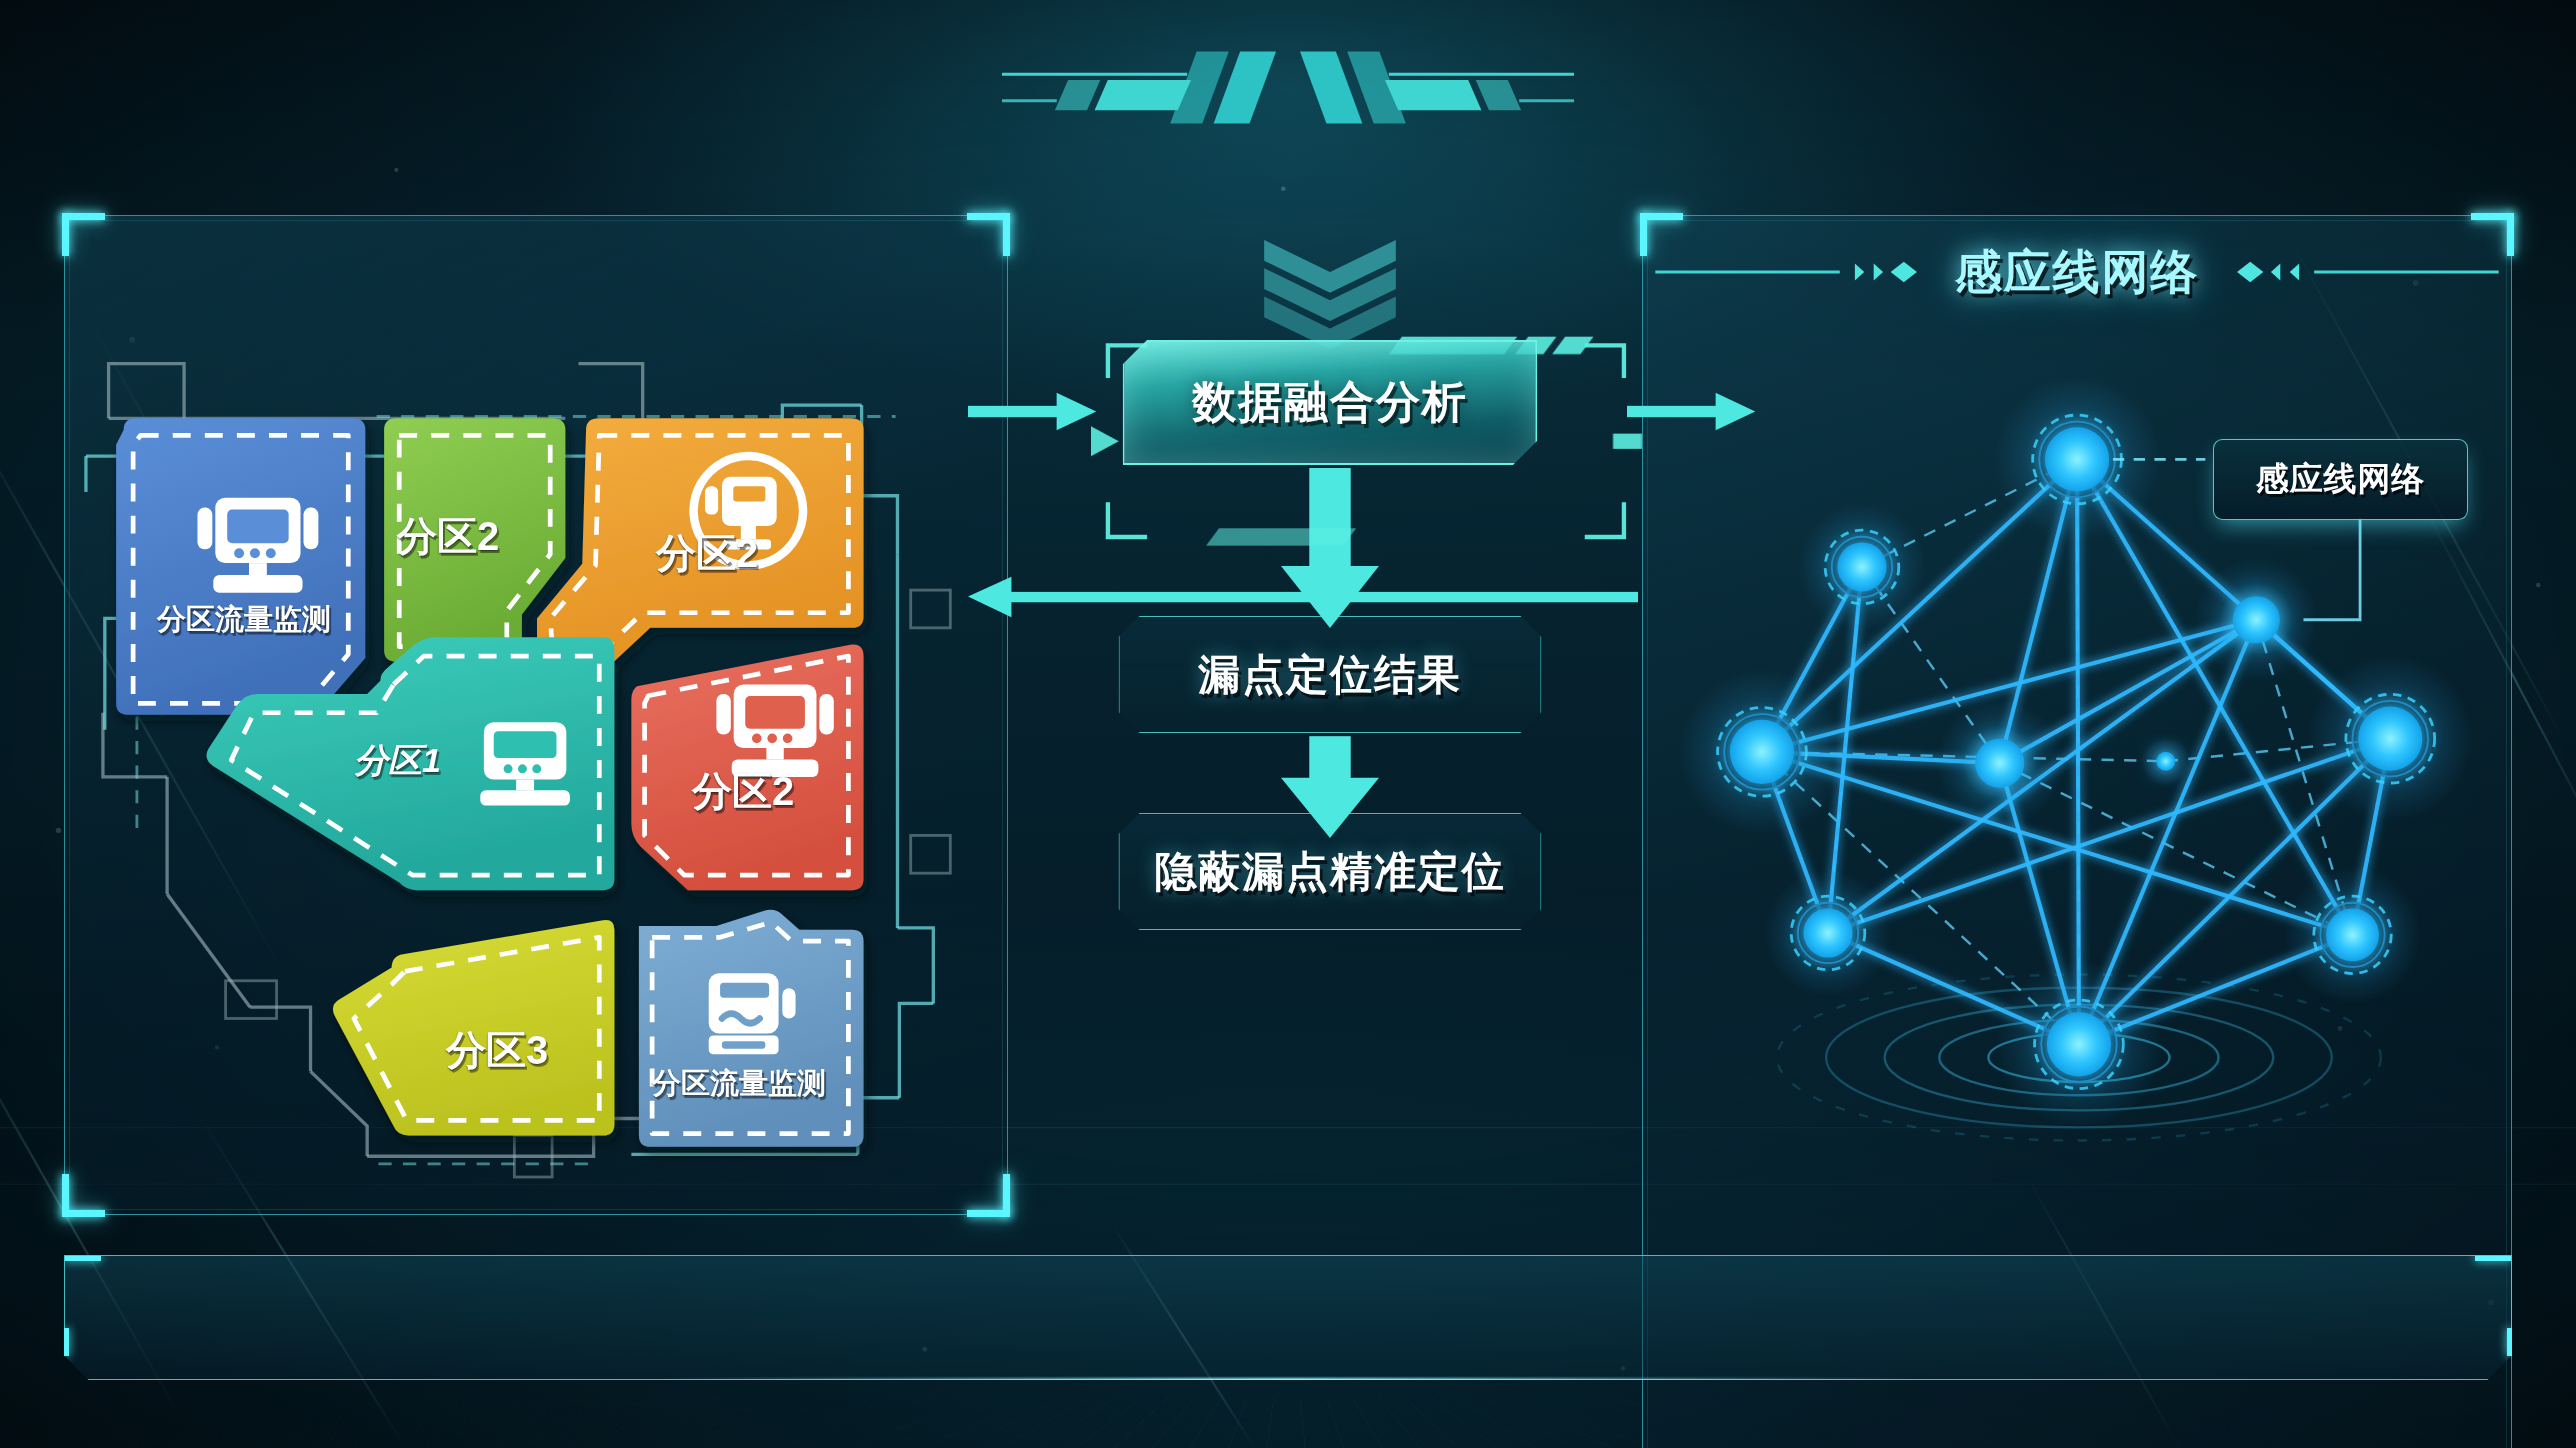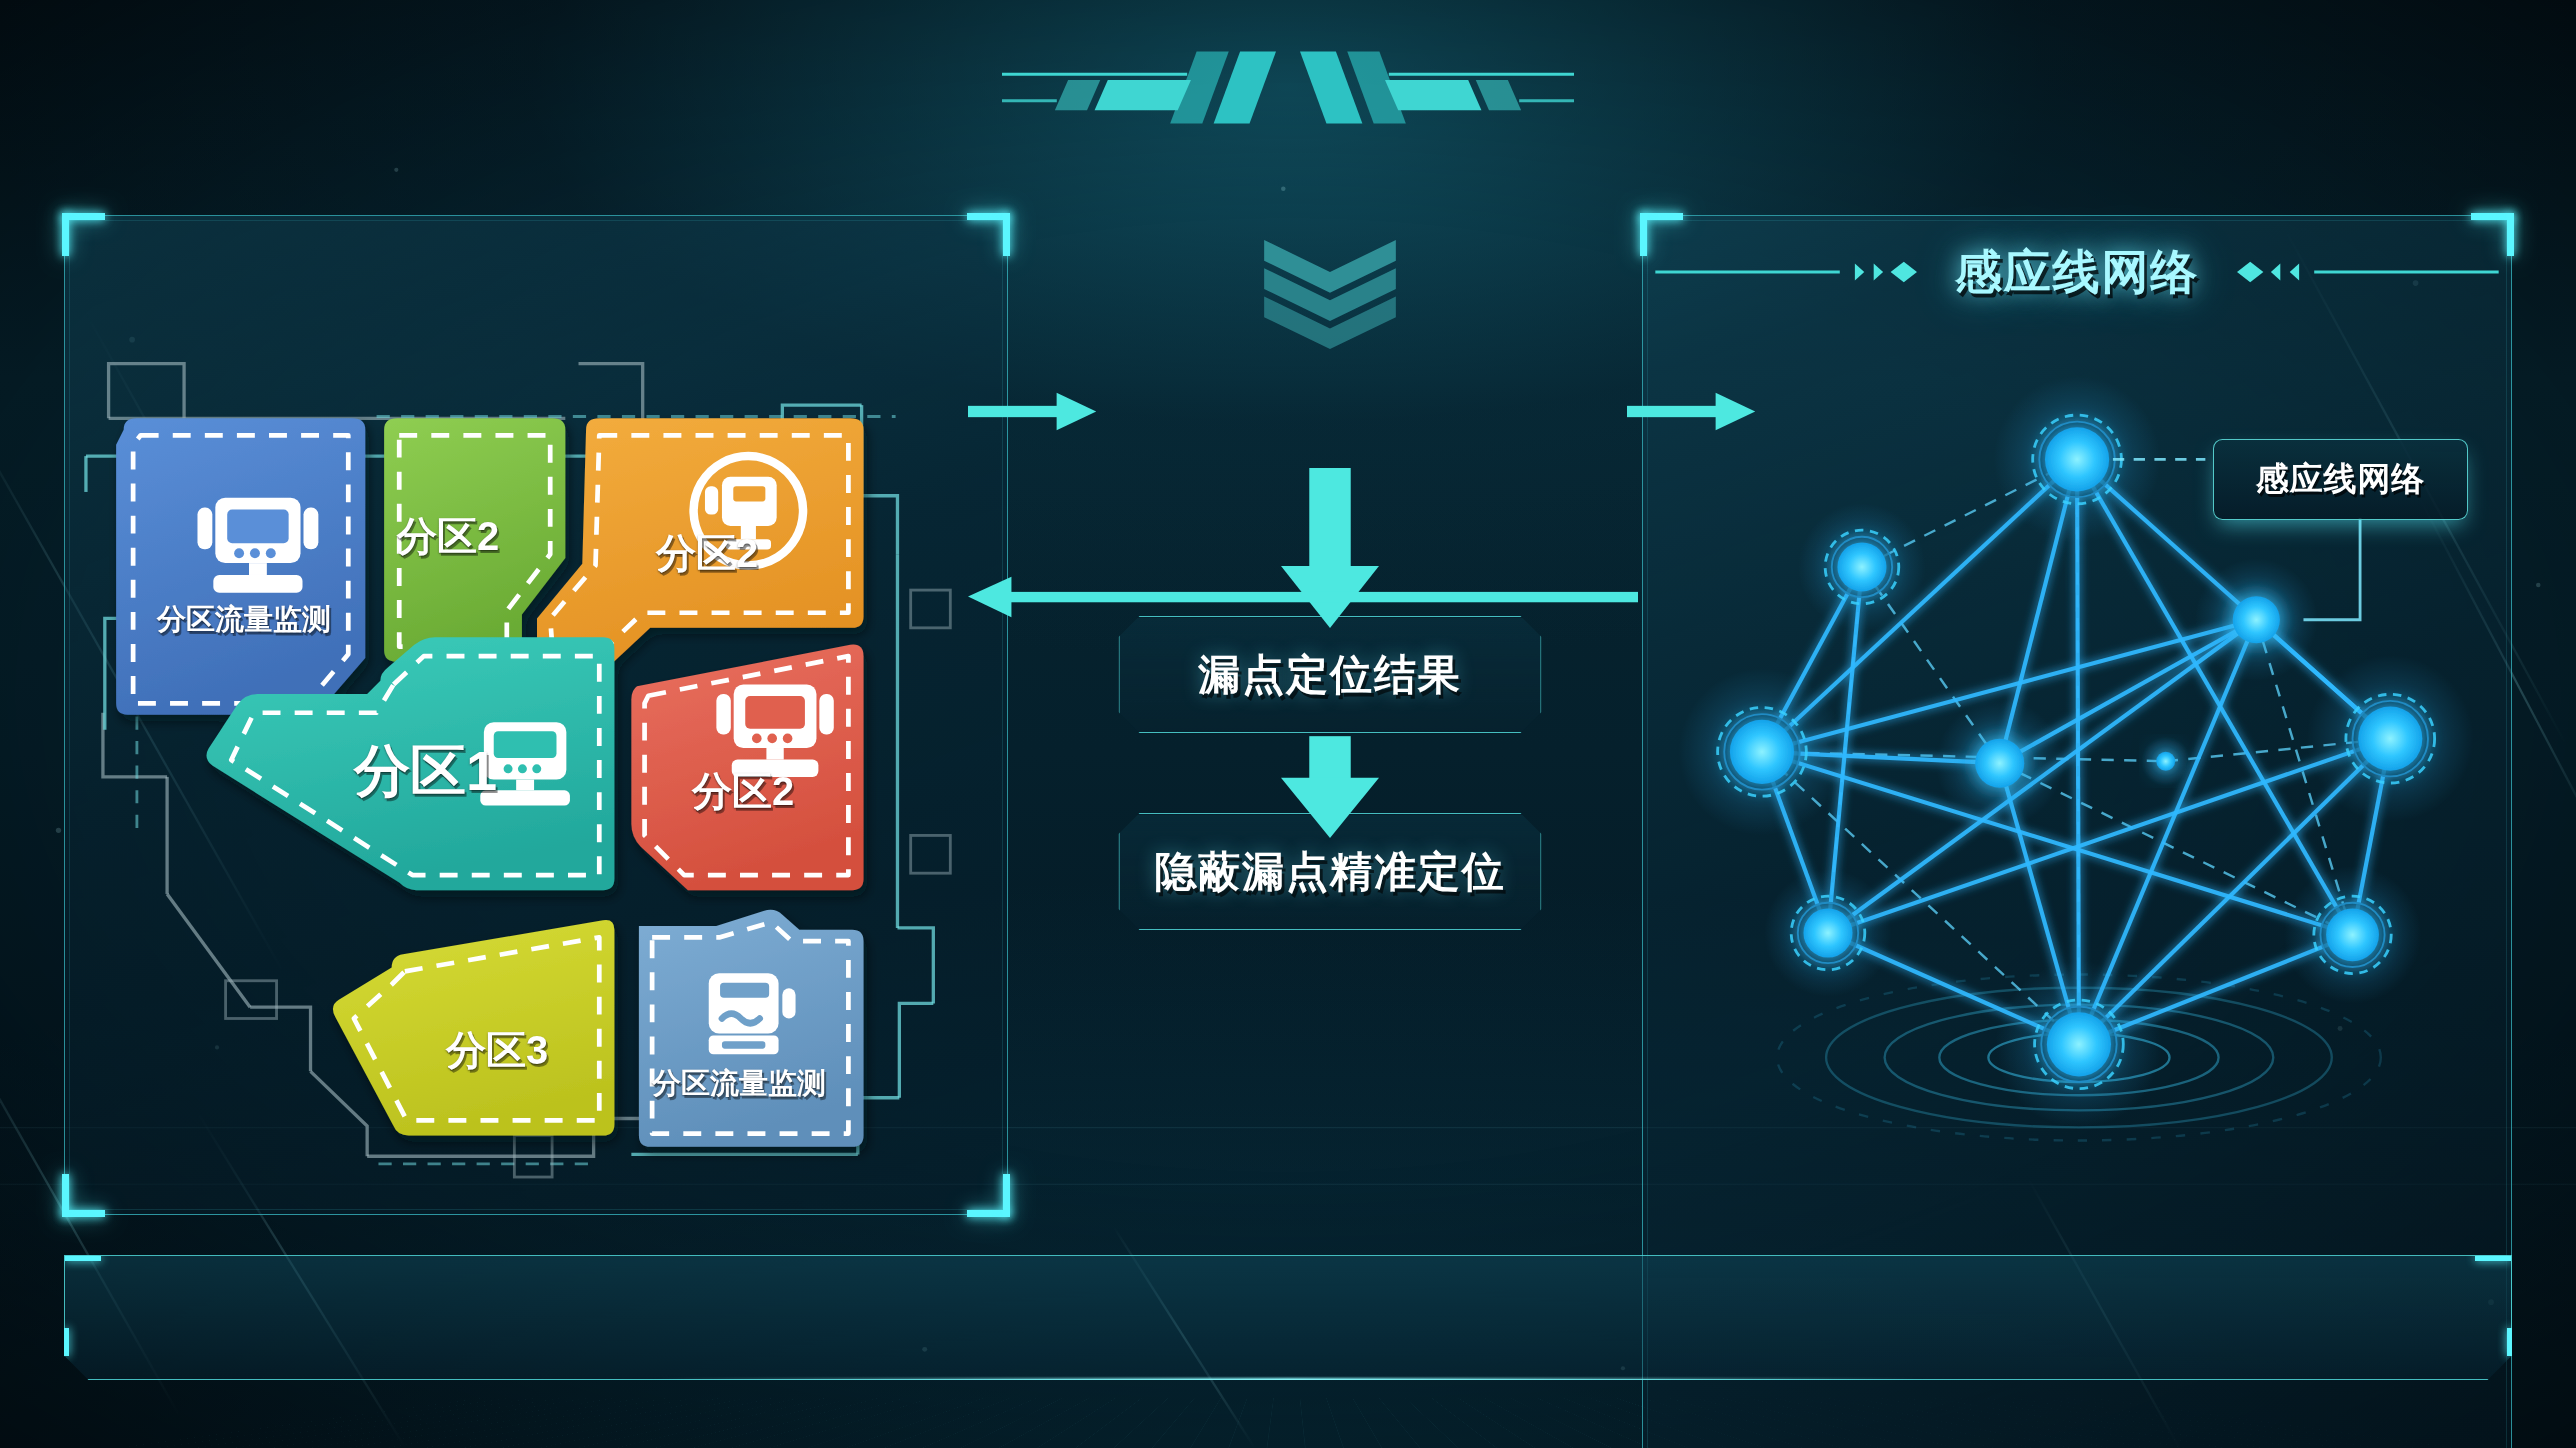--- a/index.html
+++ b/index.html
@@ -426,21 +426,21 @@
           <rect x="22" y="72" width="46" height="8" rx="3" fill="#6fa0c9"></rect>
         </g>
       </g>
     </svg>
 
     
     <div class="zone-label" style="left:92px;  top:298px; font-size:29px;">分区流量监测</div>
     <div class="zone-label" style="left:332px; top:209px; font-size:40px;">分区2</div>
     <div class="zone-label" style="left:591px; top:226px; font-size:40px;">分区2</div>
     <div class="zone-label" style="left:627px; top:464px; font-size:40px;">分区2</div>
-    <div class="zone-label" style="left:289px; top:436px; font-size:56px;">分区1</div>
+    <div class="zone-label" style="left:289px; top:436px; font-size:34px;font-style:italic;">分区1</div>
     <div class="zone-label" style="left:381px; top:723px; font-size:40px;">分区3</div>
     <div class="zone-label" style="left:587px; top:762px; font-size:29px;">分区流量监测</div>
   </div>
 </div>
 
 <div id="center-col">
 
   <svg class="chev-stack" width="151" height="111" viewBox="0 0 160 118">
     <g fill="#2f8f96">
       <polygon points="10,0 80,34 150,0 150,22 80,56 10,22"></polygon>
@@ -456,20 +456,40 @@
     </g>
   </svg>
 
   <svg class="side-arrow" id="arrow-out" width="132" height="57" viewBox="0 0 140 60">
     <g fill="#4de8e0">
       <rect x="0" y="24" width="98" height="12"></rect>
       <polygon points="94,10 136,30 94,50"></polygon>
     </g>
   </svg>
 
+  <div class="fusion-box">
+    <svg width="415" height="125" viewBox="0 0 440 132" style="position:absolute;left:-32px;top:-34px;width:479px;height:192px;overflow:visible">
+      <g stroke="#5df0e2" stroke-width="4" fill="none" opacity=".95">
+        <path d="M16,44 L16,14 L52,14"></path>
+        <path d="M16,158 L16,190 L52,190"></path>
+        <path d="M490,44 L490,14 L454,14"></path>
+        <path d="M490,158 L490,190 L454,190"></path>
+      </g>
+      <g fill="#5df0e2" opacity=".9">
+        <polygon points="286,6 392,6 380,22 274,22"></polygon>
+        <polygon points="402,6 428,6 416,22 390,22"></polygon>
+        <polygon points="436,6 462,6 450,22 424,22"></polygon>
+        <polygon points="118,182 244,182 232,198 106,198" opacity=".6"></polygon>
+        <polygon points="0,88 26,102 0,116"></polygon>
+        <polygon points="506,95 480,95 480,109 506,109"></polygon>
+      </g>
+    </svg>
+    <div class="fusion-inner"></div>
+    <div class="fusion-label">数据融合分析</div>
+  </div>
 
   <svg class="down-arrow" id="down-arrow-1" width="98" height="162" viewBox="0 0 104 172">
     <g fill="#4de8e0">
       <rect x="30" y="0" width="44" height="112"></rect>
       <polygon points="0,104 104,104 52,170"></polygon>
     </g>
   </svg>
 
   <svg class="side-arrow" id="arrow-back" width="670" height="53" viewBox="0 0 710 56">
     <g fill="#4de8e0">

